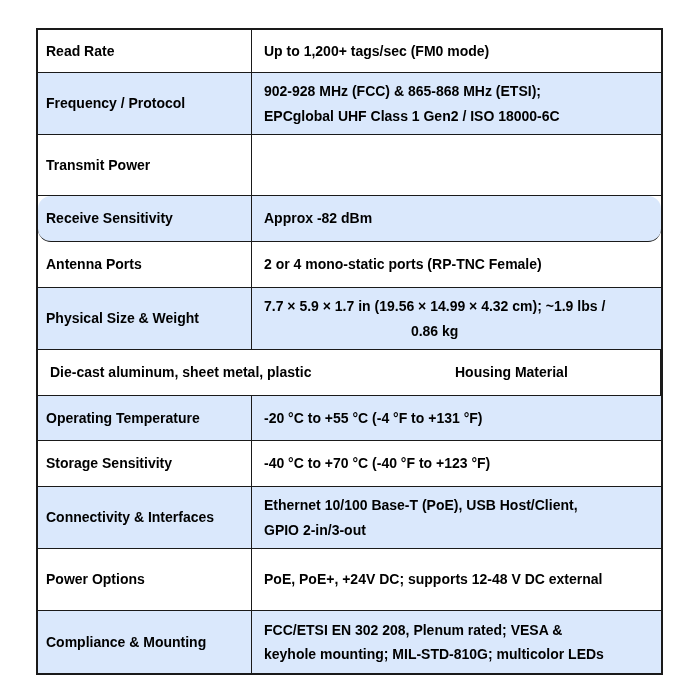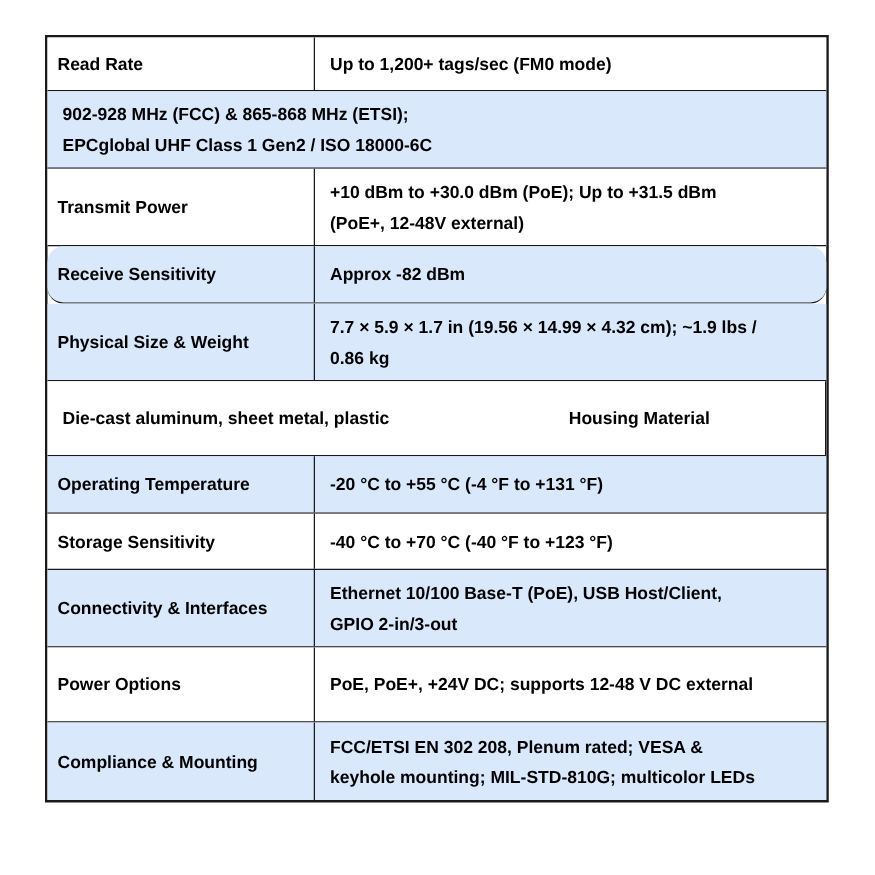--- a/index.html
+++ b/index.html
@@ -45,54 +45,57 @@
   .cell.value {
     flex: 1 1 auto;
     padding: 6px 8px 6px 12px;
   }
   
   .row:nth-child(1)  { min-height: 43px; justify-content: center; }
   .row:nth-child(2)  { min-height: 61px; }
   .row:nth-child(3)  { min-height: 61px; }
   .row:nth-child(4)  { min-height: 46px; border-radius: 13px; }
   .row:nth-child(5)  { min-height: 46px; }
-  .row:nth-child(6)  { min-height: 60px; }
+  .row:nth-child(6)  { min-height: 60px; text-align: center; }
   .row:nth-child(7)  { min-height: 46px; }
   .row:nth-child(8)  { min-height: 45px; }
   .row:nth-child(9)  { min-height: 46px; }
   .row:nth-child(10) { min-height: 60px; }
   .row:nth-child(11) { min-height: 62px; }
   .row:nth-child(12) { min-height: 62px; }
 </style>
 </head>
 <body style="background: rgb(255, 255, 255);">
 
 <div class="spec-table">
 
   <div class="row">
     <div class="cell label">Read Rate</div>
     <div class="cell value">Up to 1,200+ tags/sec (FM0 mode)</div>
   </div>
 
   <div class="row alt">
+    <div class="cell label">Frequency / Protocol</div>
     <div class="cell value">902-928 MHz (FCC) &amp; 865-868 MHz (ETSI);
 EPCglobal UHF Class 1 Gen2 / ISO 18000-6C</div>
   </div>
 
   <div class="row">
     <div class="cell label">Transmit Power</div>
-    <div class="cell value">+10 dBm to +30.0 dBm (PoE); Up to +31.5 dBm
-(PoE+, 12-48V external)</div>
   </div>
 
   <div class="row alt">
     <div class="cell label">Receive Sensitivity</div>
     <div class="cell value">Approx -82 dBm</div>
   </div>
 
+  <div class="row">
+    <div class="cell label">Antenna Ports</div>
+    <div class="cell value">2 or 4 mono-static ports (RP-TNC Female)</div>
+  </div>
 
   <div class="row alt">
     <div class="cell label">Physical Size &amp; Weight</div>
     <div class="cell value">7.7 × 5.9 × 1.7 in (19.56 × 14.99 × 4.32 cm); ~1.9 lbs /
 0.86 kg</div>
   </div>
 
   <div class="row">
     <div class="cell value">Die-cast aluminum, sheet metal, plastic</div>
     <div class="cell label">Housing Material</div>

